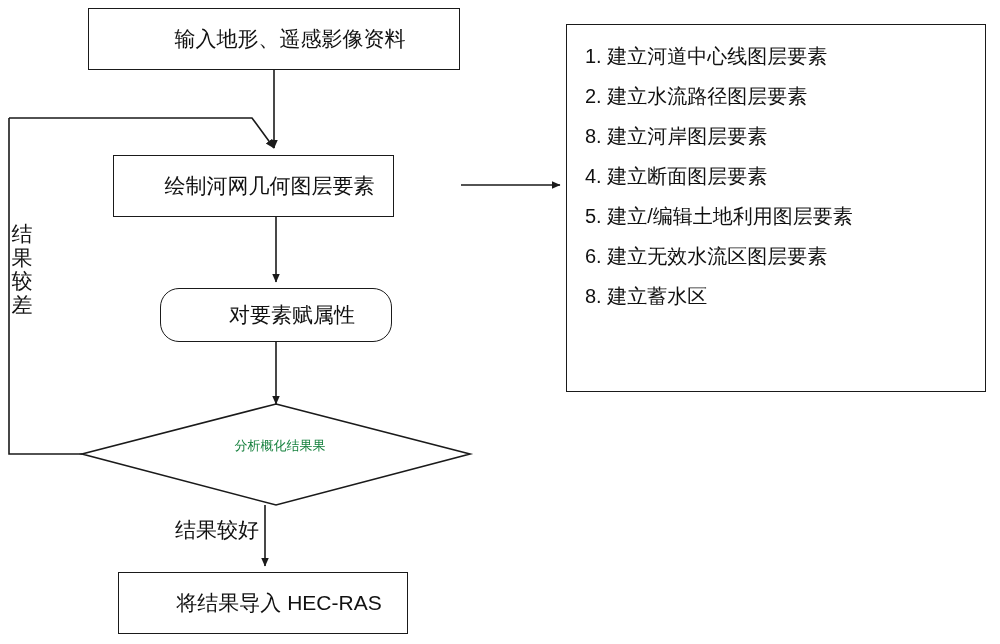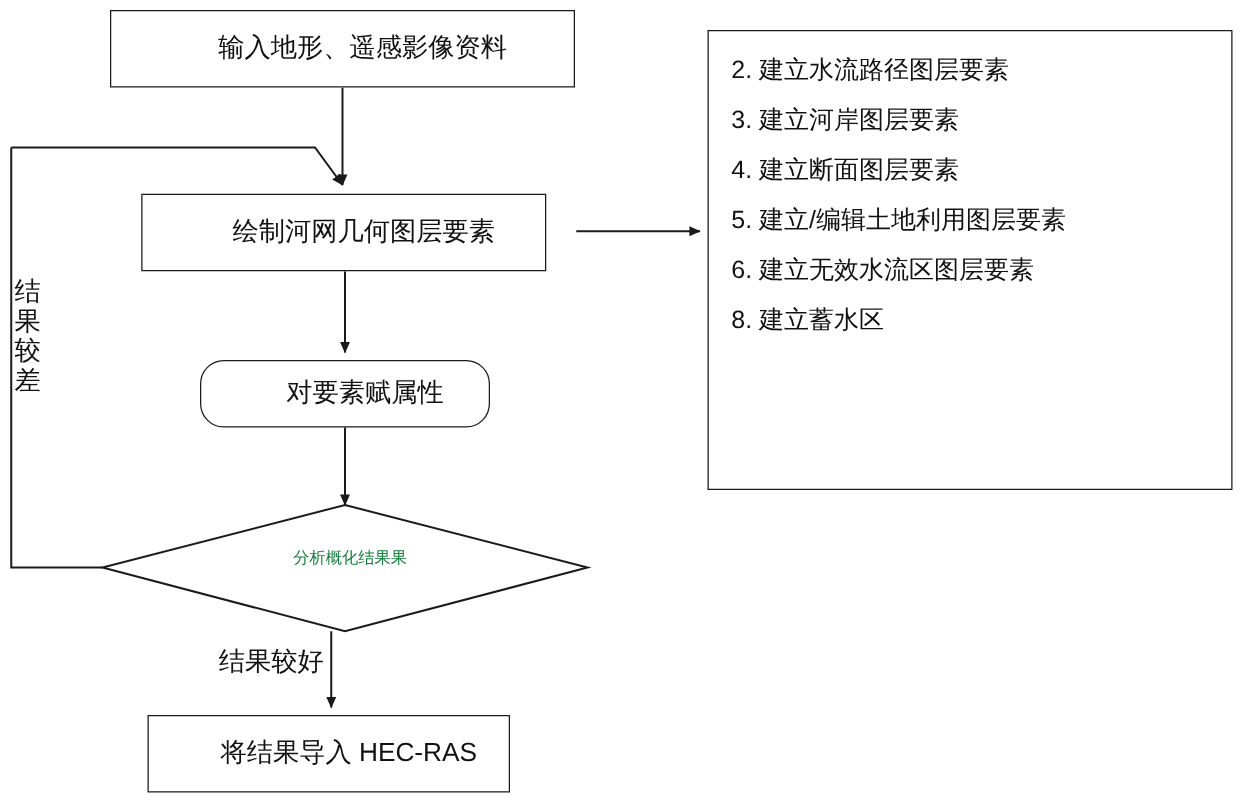--- a/index.html
+++ b/index.html
@@ -38,21 +38,21 @@
   }
   #box-input {
     left: 88px;
     top: 8px;
     width: 372px;
     height: 62px;
   }
   #box-draw {
     left: 113px;
     top: 155px;
-    width: 324px;
+    width: 281px;
     height: 62px;
   }
   #box-attr {
     left: 160px;
     top: 288px;
     width: 232px;
     height: 54px;
     border-radius: 19px;
   }
   #box-export {
@@ -152,19 +152,20 @@
 <div class="node" id="box-export">
   <span>将结果导入 HEC-RAS</span>
 </div>
 
 <div id="decision-label">分析概化结果果</div>
 
 <div class="free-label" id="label-bad">结<br>果<br>较<br>差</div>
 <div class="free-label" id="label-good">结果较好</div>
 
 <div id="panel-steps">
+  <div class="step">1. 建立河道中心线图层要素</div>
   <div class="step">2. 建立水流路径图层要素</div>
-  <div class="step">3. 建立河岸图层要素</div>
+  <div class="step">8. 建立河岸图层要素</div>
   <div class="step">4. 建立断面图层要素</div>
   <div class="step">5. 建立/编辑土地利用图层要素</div>
   <div class="step">6. 建立无效水流区图层要素</div>
   <div class="step">8. 建立蓄水区</div>
 </div>
 
 </body></html>

